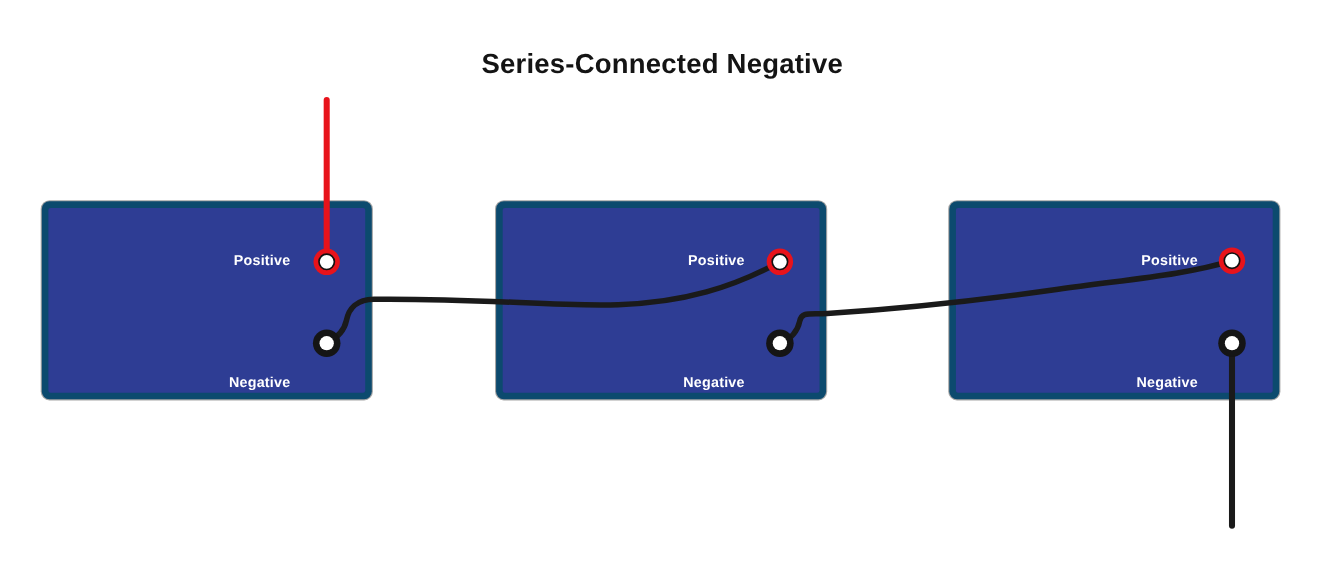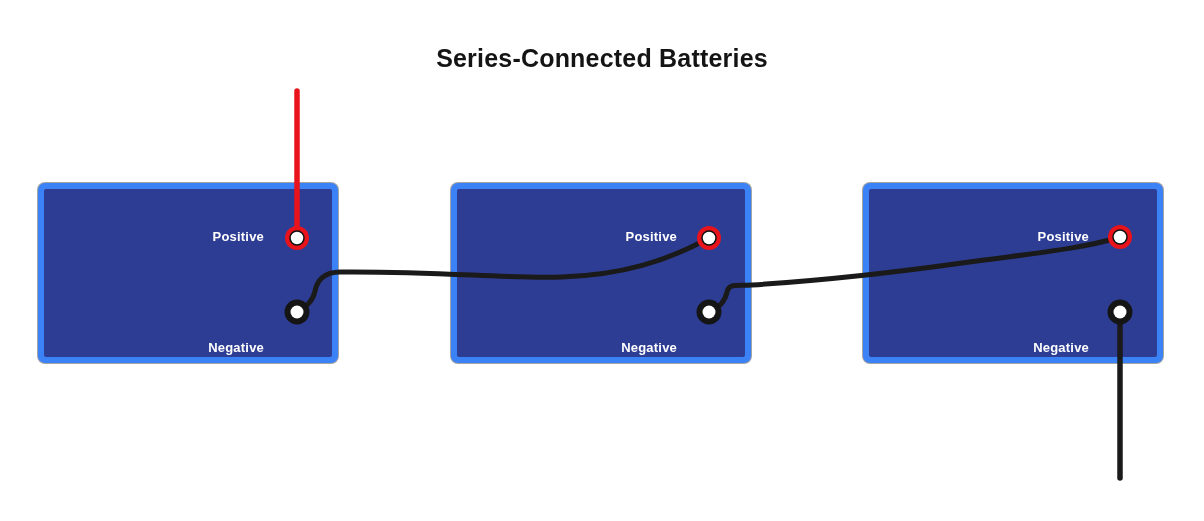--- a/index.html
+++ b/index.html
@@ -23,21 +23,21 @@
     font-size: 25px;
     font-weight: bold;
     color: #141414;
     letter-spacing: 0.2px;
   }
 
   .battery {
     position: absolute;
     width: 300px;
     height: 180px;
-    background: #3b82f6;
+    background: #0c4a6e;
     border-radius: 7px;
     box-shadow: 0 0 0 1px #a5a5a5;
   }
   .battery-inner {
     position: absolute;
     left: 6px; top: 6px; right: 6px; bottom: 6px;
     background: #2e3d94;
     border-radius: 2px;
   }
   #battery-1 { left: 38px;  top: 183px; }
@@ -64,21 +64,21 @@
     width: 1204px;
     height: 521px;
     pointer-events: none;
   }
 </style>
 </head>
 <body>
 
 <div class="canvas">
 
-  <div class="title">Series-Connected Batteries</div>
+  <div class="title">Series-Connected Negative</div>
 
   <div class="battery" id="battery-1">
     <div class="battery-inner"></div>
     <div class="terminal-label label-positive">Positive</div>
     <div class="terminal-label label-negative">Negative</div>
   </div>
 
   <div class="battery" id="battery-2">
     <div class="battery-inner"></div>
     <div class="terminal-label label-positive">Positive</div>

